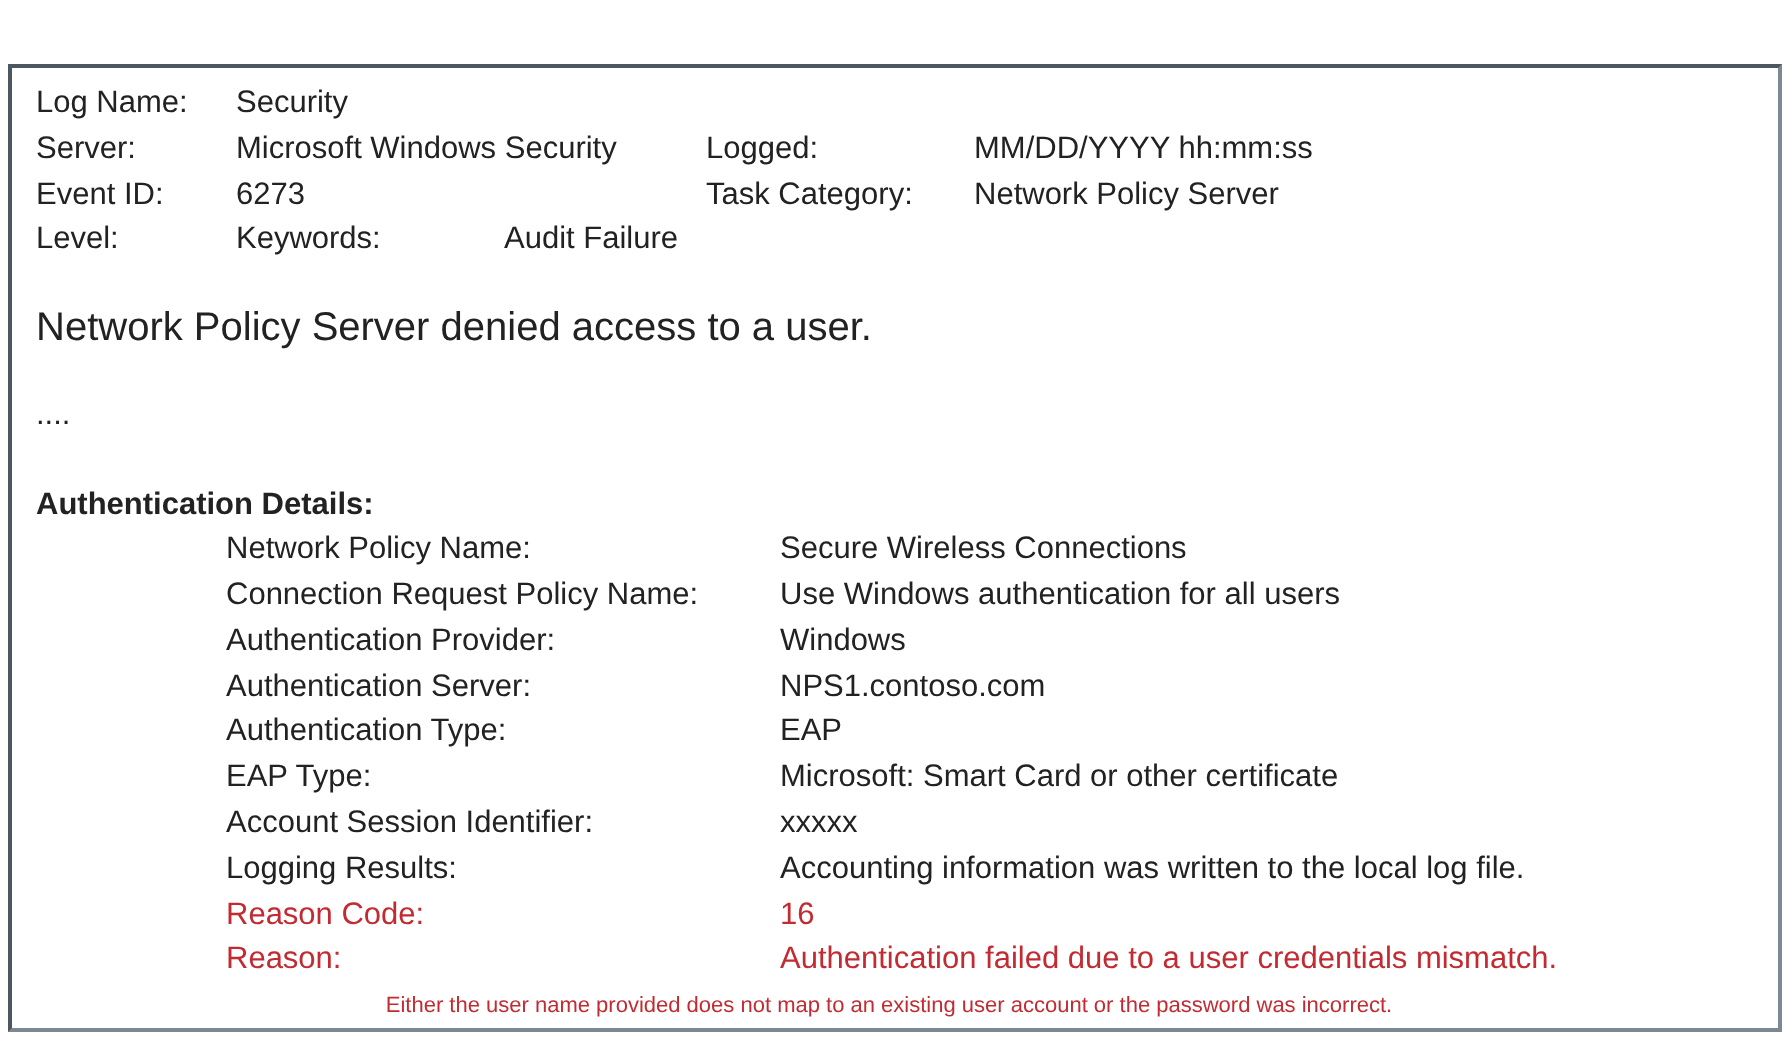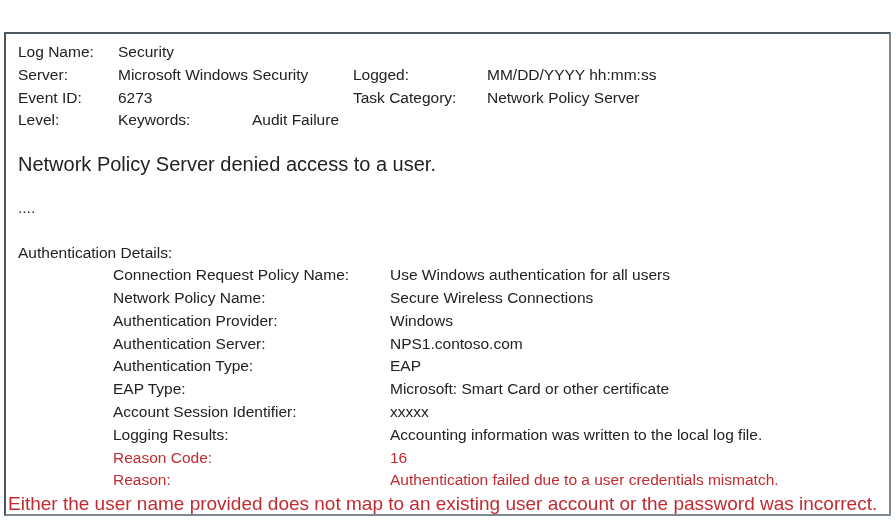--- a/index.html
+++ b/index.html
@@ -14,27 +14,27 @@
     box-sizing:border-box;background:#ffffff;
     padding:7px 8px 0 12px;overflow:hidden;margin-top:28px;
   }
   .hrow{display:flex;font-size:15.5px;line-height:22.8px;white-space:nowrap;}
   .hl{width:100px;flex:0 0 auto;}
   .hv{width:235px;flex:0 0 auto;}
   .hl2{width:134px;flex:0 0 auto;}
   .hv2{flex:1;}
   .msg{margin:21px 0 0 0;font-size:20px;line-height:23px;}
   .dots{margin:20px 0 0 0;font-size:15.5px;line-height:23px;}
-  .sect{margin:22px 0 0 0;font-size:15.5px;line-height:23px;}
+  .sect{margin:22px 0 0 0;font-size:15.5px;line-height:23px;font-weight:bold;}
   .details{margin:0;}
   .drow{display:flex;font-size:15.5px;line-height:22.8px;padding-left:95px;white-space:nowrap;}
   .dl{width:277px;flex:0 0 auto;}
   .dv{flex:1;}
   .red{color:#c22b31;}
-  .wrap{margin:0 0 0 -10px;font-size:19px;line-height:23px;}
+  .wrap{margin:0 0 0 -10px;font-size:11px;line-height:23px;text-align:center;}
 </style>
 </head>
 <body>
 
 <div class="frame">
 
   <div class="header">
     <div class="hrow">
       <span class="hl">Log Name:</span>
       <span class="hv">Security</span>
@@ -59,26 +59,26 @@
       <span class="hv2">Audit Failure</span>
     </div>
   </div>
 
   <p class="msg">Network Policy Server denied access to a user.</p>
   <p class="dots">....</p>
   <p class="sect">Authentication Details:</p>
 
   <div class="details">
     <div class="drow">
+      <span class="dl">Network Policy Name:</span>
+      <span class="dv">Secure Wireless Connections</span>
+    </div>
+    <div class="drow">
       <span class="dl">Connection Request Policy Name:</span>
       <span class="dv">Use Windows authentication for all users</span>
-    </div>
-    <div class="drow">
-      <span class="dl">Network Policy Name:</span>
-      <span class="dv">Secure Wireless Connections</span>
     </div>
     <div class="drow">
       <span class="dl">Authentication Provider:</span>
       <span class="dv">Windows</span>
     </div>
     <div class="drow">
       <span class="dl">Authentication Server:</span>
       <span class="dv">NPS1.contoso.com</span>
     </div>
     <div class="drow">

